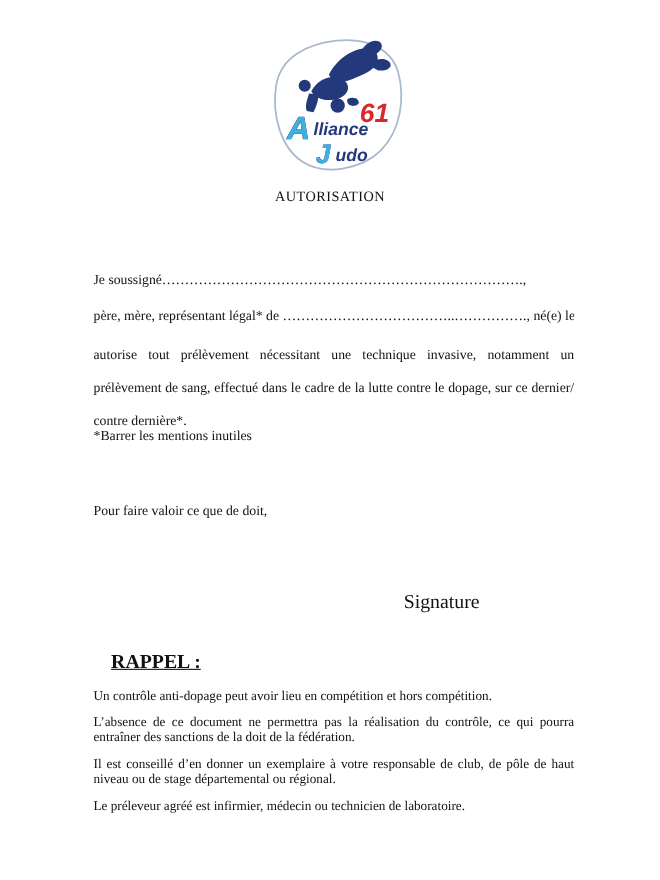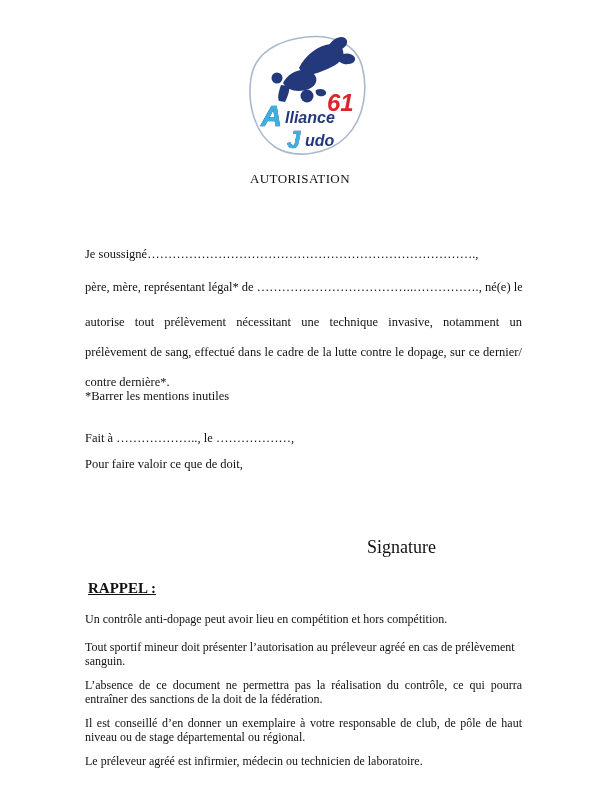--- a/index.html
+++ b/index.html
@@ -10,21 +10,21 @@
   }
   .doc-title{
     position:absolute;top:171px;left:0;width:100%;
     text-align:center;font-size:13px;letter-spacing:0.4px;
   }
   .body-block{position:absolute;left:85px;width:437px;font-size:12.5px;line-height:16px;}
   .line{white-space:nowrap;overflow:hidden;}
   .sig-line{position:absolute;top:537px;left:367px;font-size:18px;}
   .just{text-align:justify;}
   .form-par{line-height:30px;}
-  .rappel-head{font-weight:bold;text-decoration:underline;font-size:15px;margin:3px;}
+  .rappel-head{font-weight:bold;text-decoration:underline;font-size:18px;margin:16px;}
   .rappel-item{margin:9px 0 0 0;font-size:12px;line-height:14.5px;}
   .rappel-item.first{margin-top:16px;}
   .logo{position:absolute;left:243px;top:34px;width:130px;height:126px;}
   .logo text{font-family:"Liberation Sans","DejaVu Sans",sans-serif;}
 </style>
 </head>
 <body>
 
 <div class="page">
 
@@ -54,27 +54,25 @@
 
   <div class="doc-title">AUTORISATION</div>
 
   <div class="body-block" style="top:246px;">
     <div class="line">Je soussigné…………………………………………………………………….,</div>
     <div class="line" style="margin-top:17px;">père, mère, représentant légal* de ………………………………..……………., né(e) le :</div>
     <div class="just form-par" style="margin-top:12px;">autorise tout prélèvement nécessitant une technique invasive, notamment un prélèvement de sang, effectué dans le cadre de la lutte contre le dopage, sur ce dernier/ contre dernière*.</div>
   </div>
 
   <div class="body-block" style="top:388px;">*Barrer les mentions inutiles</div>
-  <div class="body-block line" style="top:430px;">Fait à ……………….., le ………………,</div>
   <div class="body-block" style="top:456px;">Pour faire valoir ce que de doit,</div>
 
   <div class="sig-line">Signature</div>
 
   <div class="body-block" style="top:577px;">
     <p class="rappel-head">RAPPEL :</p>
     <p class="rappel-item first">Un contrôle anti-dopage peut avoir lieu en compétition et hors compétition.</p>
-    <p class="rappel-item" style="margin-top:13px;">Tout sportif mineur doit présenter l’autorisation au préleveur agréé en cas de prélèvement sanguin.</p>
     <p class="rappel-item just">L’absence de ce document ne permettra pas la réalisation du contrôle, ce qui pourra entraîner des sanctions de la doit de la fédération.</p>
     <p class="rappel-item just">Il est conseillé d’en donner un exemplaire à votre responsable de club, de pôle de haut niveau ou de stage départemental ou régional.</p>
     <p class="rappel-item">Le préleveur agréé est infirmier, médecin ou technicien de laboratoire.</p>
   </div>
 
 </div>
 
 </body></html>

